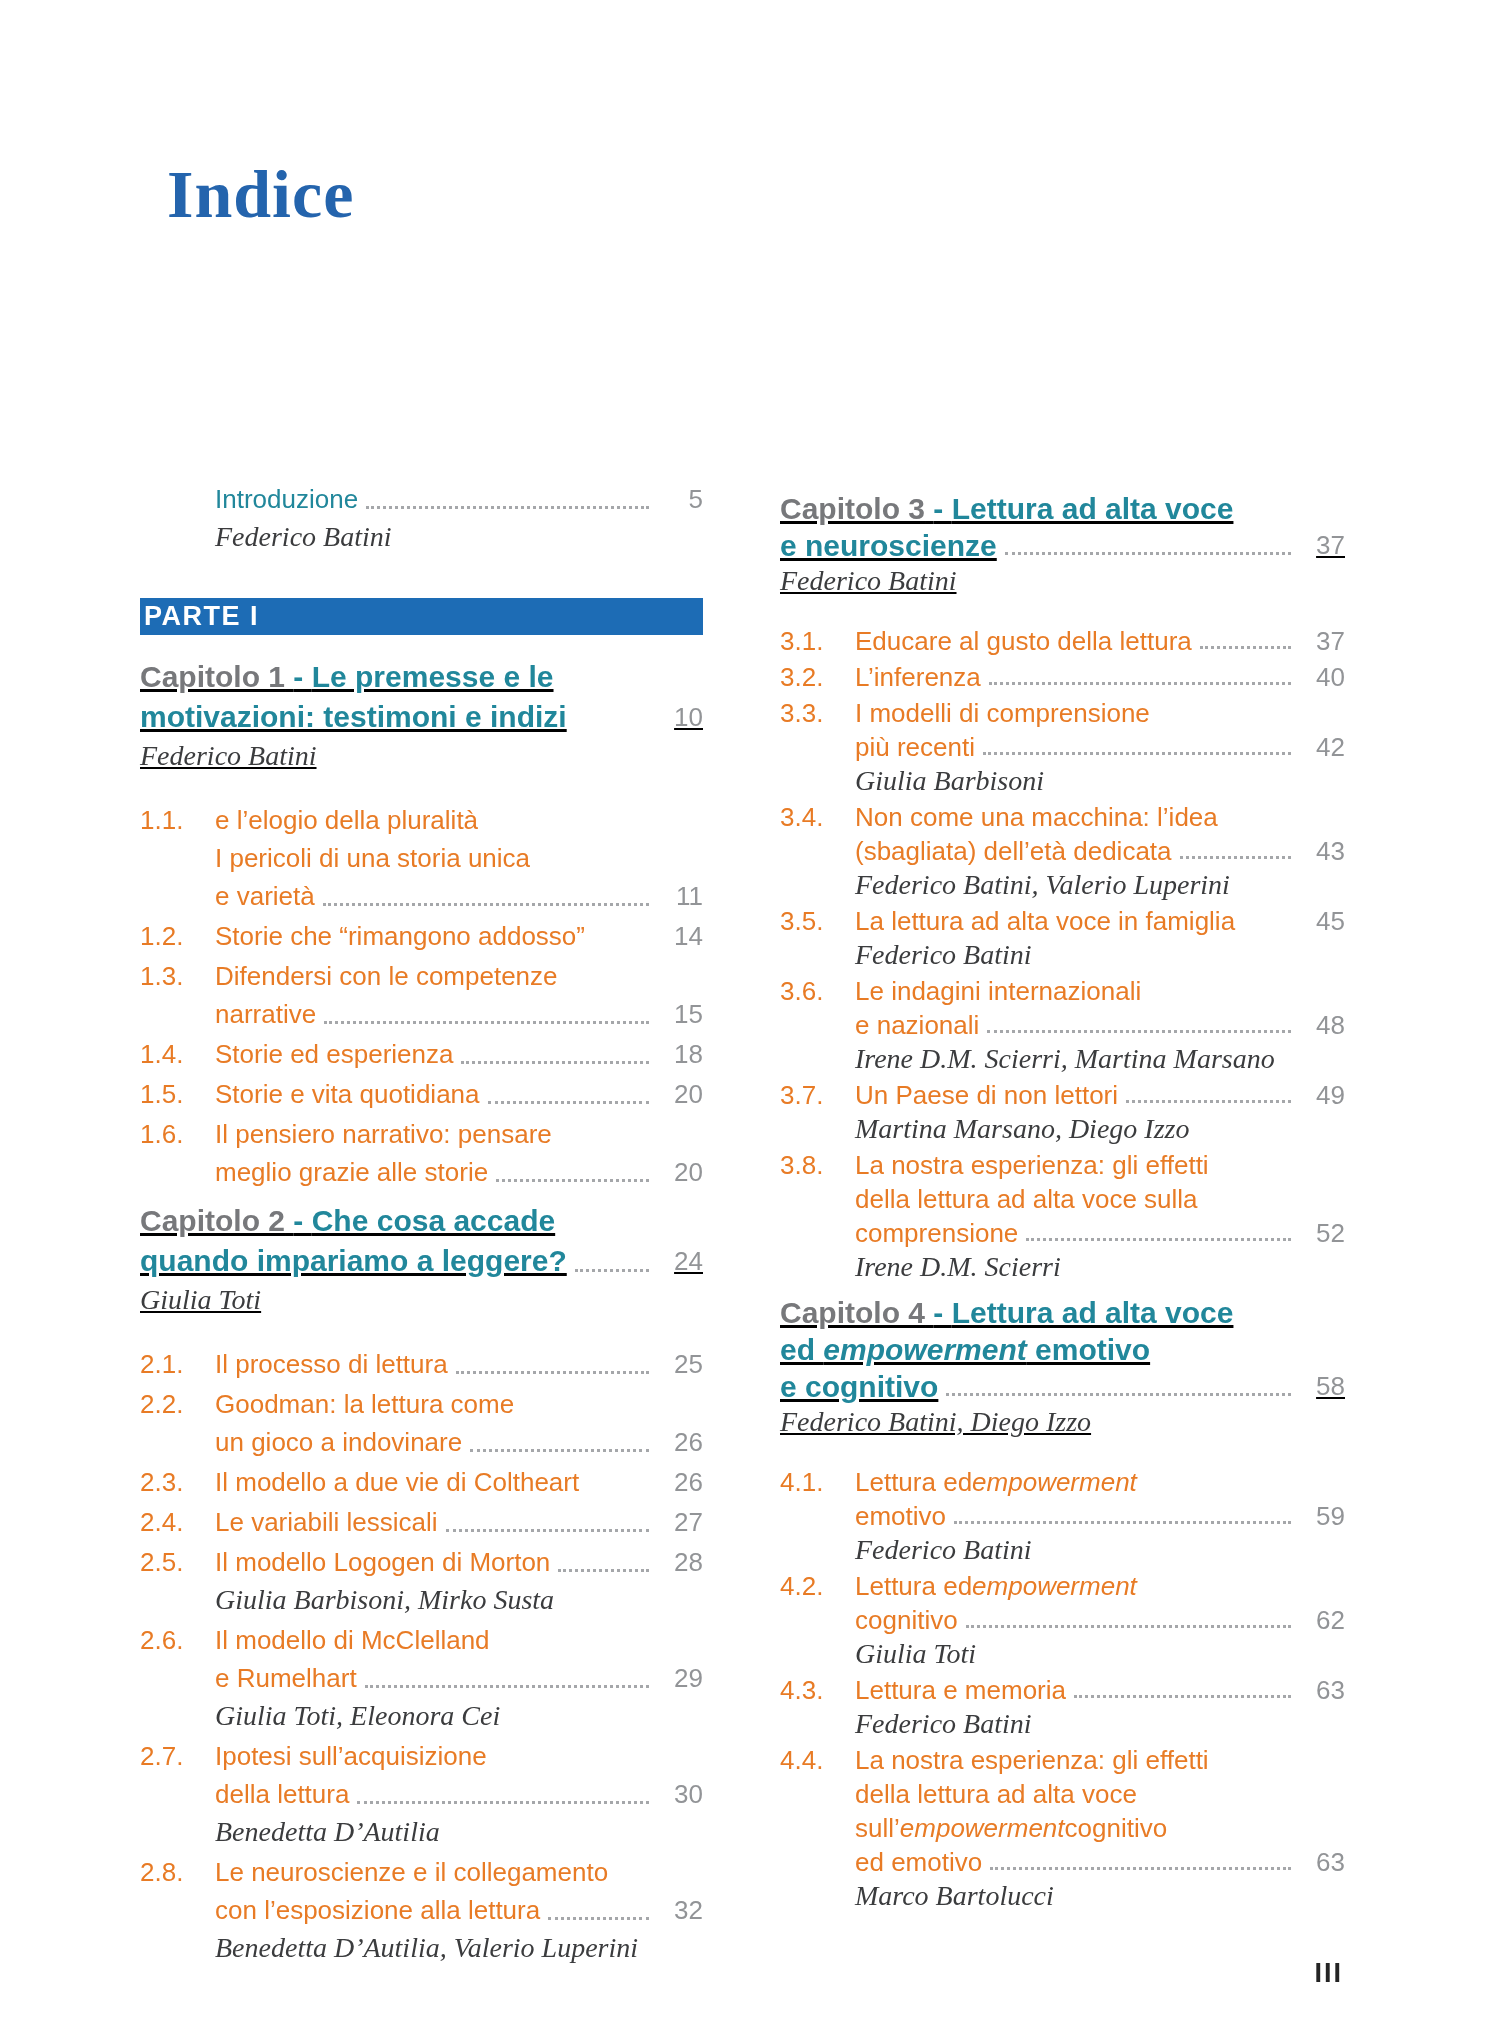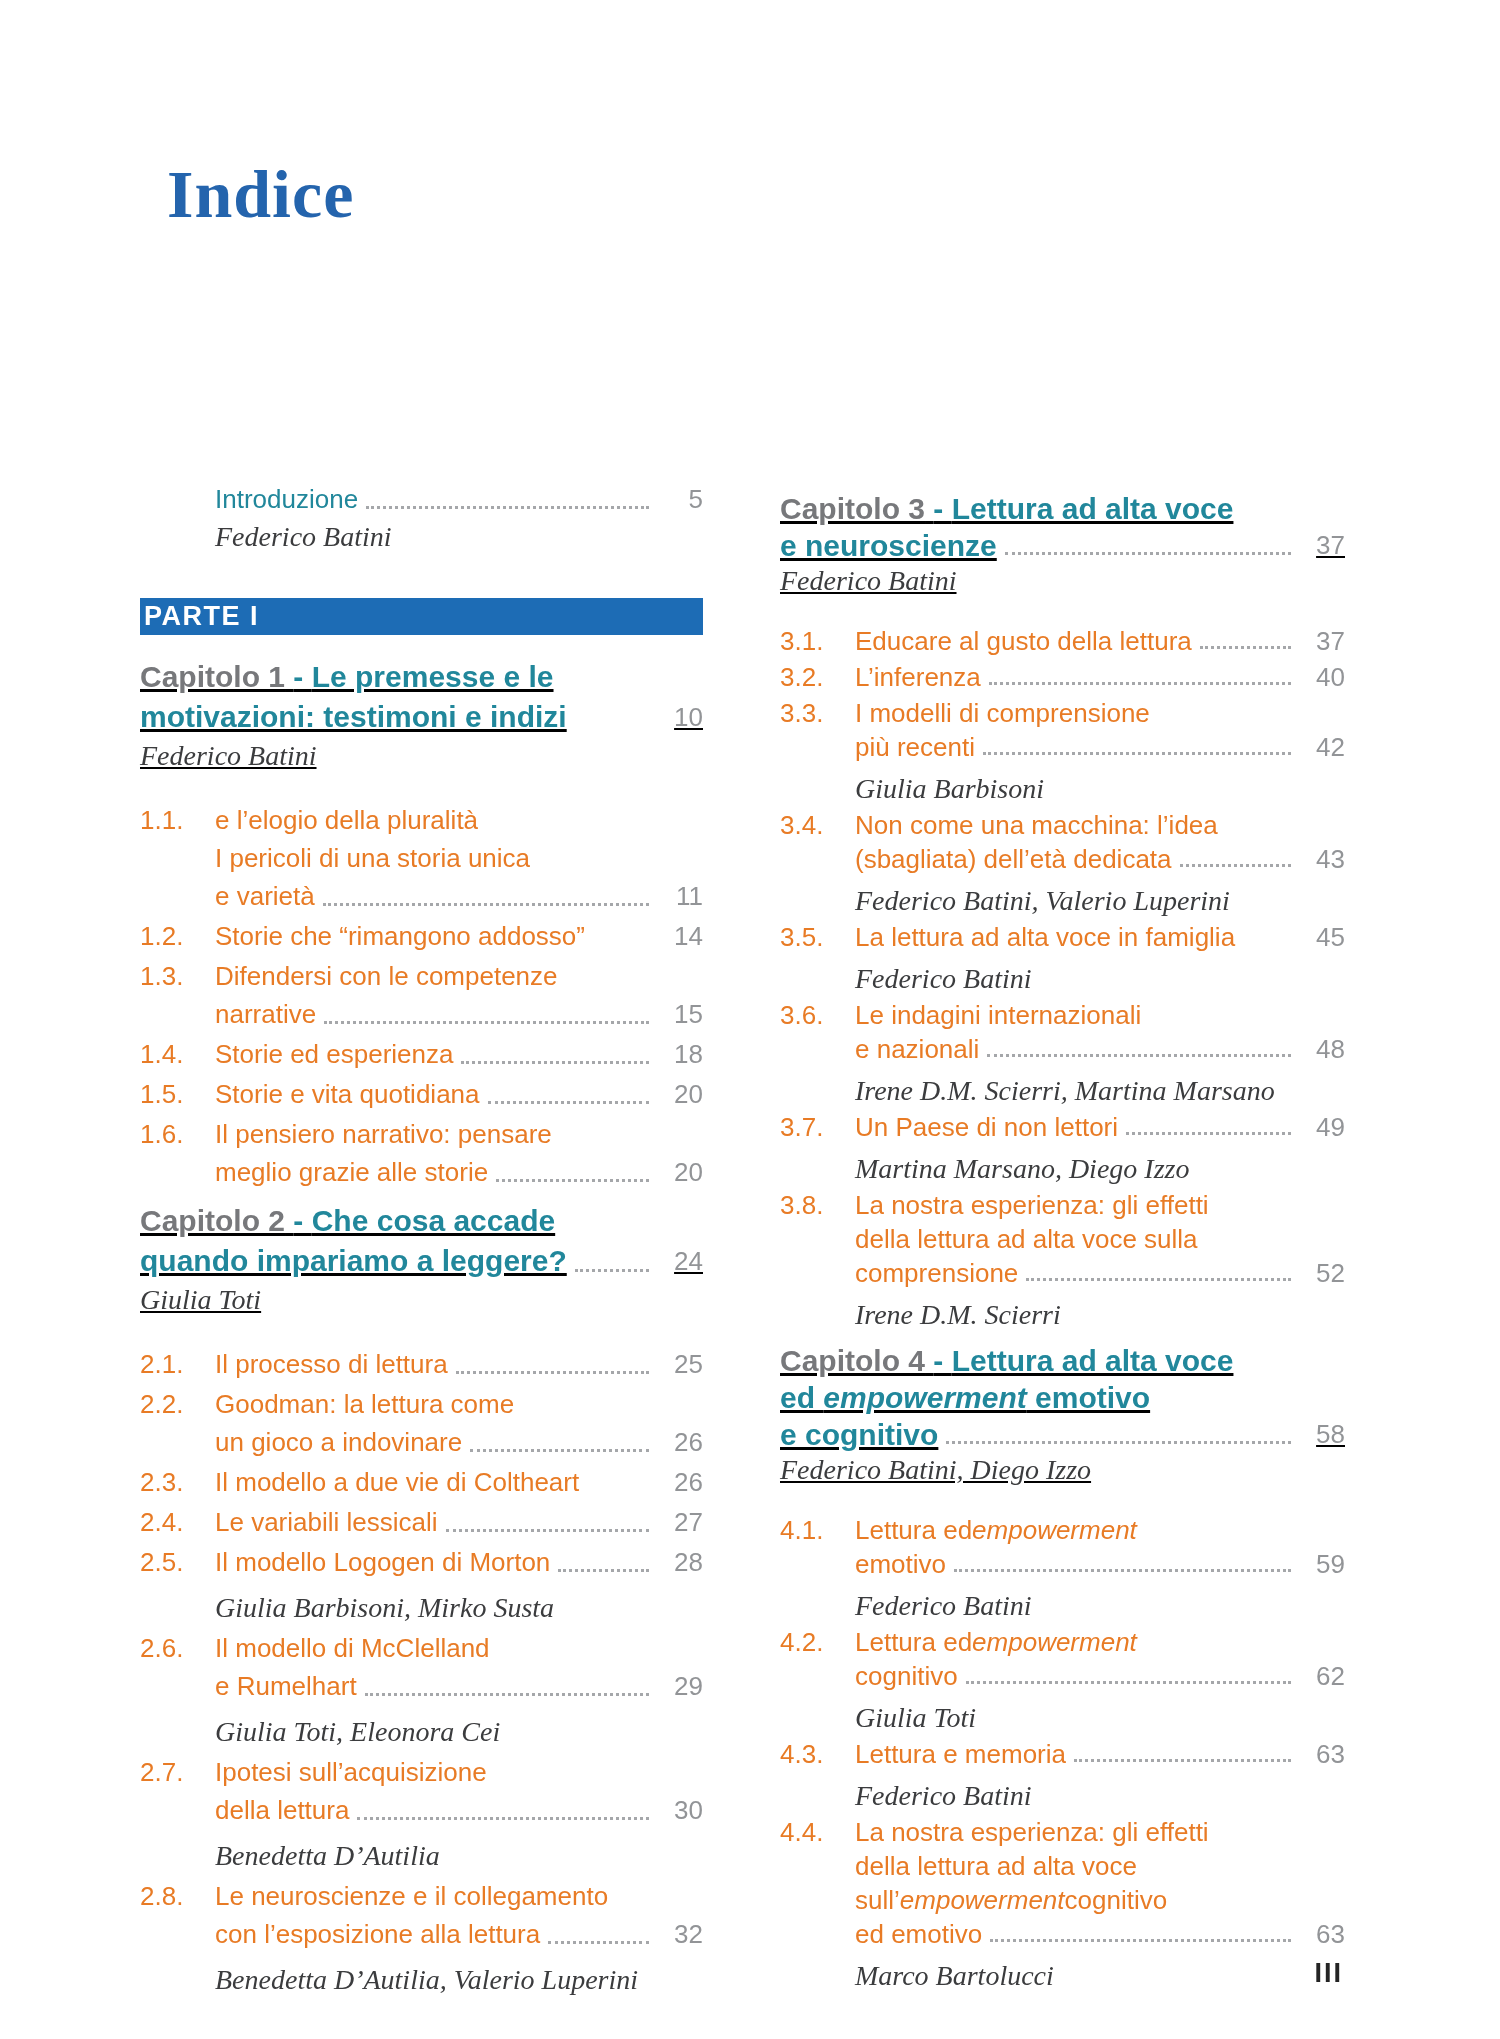--- a/index.html
+++ b/index.html
@@ -43,21 +43,21 @@
 
   .author {
     font-family:"Liberation Serif", serif; font-style:italic;
     font-size:28px; color:var(--author_ink,#3b3c3e); line-height:var(--lh);
   }
 
   .sections { margin-top:26px; }
   .sec-item { display:flex; margin-bottom:2px; }
   .sec-num { flex:0 0 75px; width:75px; color:var(--orange,#e87b25); font-size:26px; line-height:var(--lh); }
   .sec-body { flex:1 1 auto; min-width:0; color:var(--orange,#e87b25); }
-  .sec-body .author { margin-top:8px; }
+  .sec-body .author { margin-top:0; }
 
   em { font-style:italic; }
 
   .folio {
     position:absolute; top:1950px; right:157px;
     font-size:27px; font-weight:700; letter-spacing:2px;
     color:var(--folio_ink,#242424);
     margin-top:8px;
   }
 </style>

